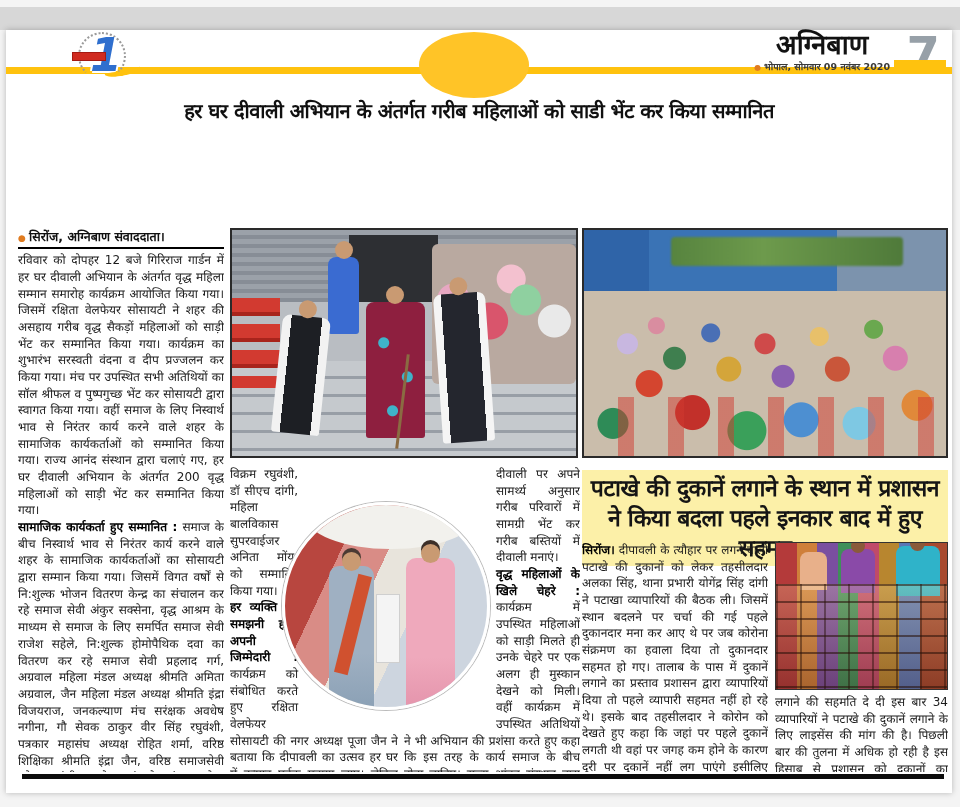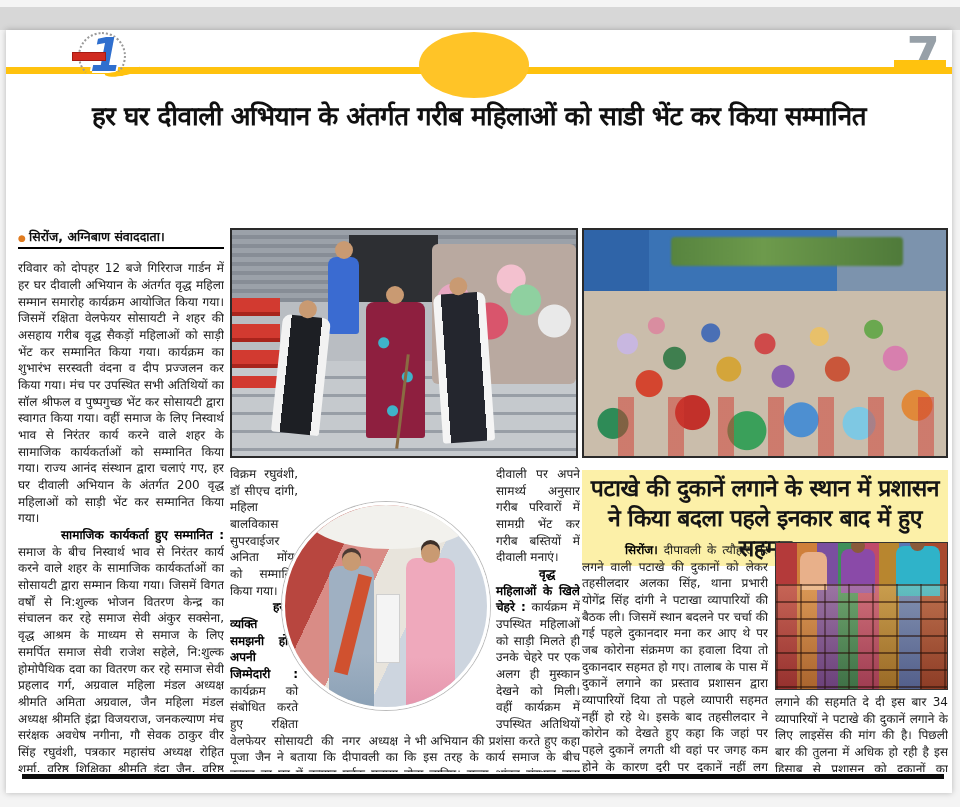--- a/index.html
+++ b/index.html
@@ -36,33 +36,33 @@
   }
   .masthead-box { position:absolute; right:62px; top:0; text-align:center; }
   .masthead { font-size:27px; font-weight:900; color:#121212; line-height:30px; }
   .dateline { font-size:9.5px; font-weight:700; color:#3a3a3a; }
   .dateline::before { content:"● "; color:#e07b20; font-size:8px; }
   .page-num { position:absolute; right:12px; top:-4px; font-size:48px; font-weight:800; color:#97a0a8; }
   .page-num-bar { position:absolute; right:6px; top:30px; width:52px; height:11px; background:#ffc20e; }
 
   
   .kicker { position:absolute; left:10px; right:10px; top:67px; text-align:center;
-    font-size:26px; font-weight:800; color:#101010; letter-spacing:-0.5px; white-space:nowrap; }
+    font-size:20px; font-weight:800; color:#101010; letter-spacing:-0.5px; white-space:nowrap; }
   .headline { position:absolute; left:0; right:0; top:104px; text-align:center;
     font-size:48px; font-weight:900; color:#141414; letter-spacing:-1px; white-space:nowrap; }
   .headline .accent { color:#e8000d; }
 
   
   .bodytext { font-size:12px; line-height:1.39; color:#1b1b1b; text-align:justify; }
-  .bodytext b { font-weight:800; color:#000;margin-left:43px; }
+  .bodytext b { font-weight:800; color:#000; }
   .col { position:absolute; overflow:hidden; }
   .col1 { left:12px; top:198px; width:206px; height:544px; }
   .col2 { left:224px; top:436px; width:168px; height:306px; }
   .col3 { left:398px; top:436px; width:176px; height:306px; }
-  .byline { font-weight:800; font-size:12.5px; color:#111; border-bottom:2px solid #000; padding-bottom:2px; margin-bottom:11px; }
+  .byline { font-weight:800; font-size:12.5px; color:#111; border-bottom:2px solid #000; padding-bottom:2px; margin-bottom:3px; }
   .byline::before { content:"● "; color:#e07b20; font-size:9px; }
   .cut-right { float:right; width:94px; height:220px; margin:36px 0 0 6px; }
   .cut-left  { float:left;  width:86px; height:228px; margin:32px 6px 0 0; }
 
   
   .photo { position:absolute; border:2px solid #2a2a2a; overflow:hidden; background:#b9bdc2; }
   .photo1 { left:224px; top:198px; width:348px; height:230px; }
   .photo2 { left:576px; top:198px; width:366px; height:230px; }
   .p1-shutter { position:absolute; left:0; top:0; width:100%; height:32%;
     background:repeating-linear-gradient(180deg,#9ba1a9 0 5px,#878d96 5px 9px); }
@@ -161,20 +161,24 @@
 
   <div class="hdr">
     <div class="hdr-yellowbar"></div>
     <div class="logo">
       <div class="logo-arc"></div>
       <div class="logo-one">1</div>
       <div class="logo-band"></div>
       <div class="logo-swoosh"></div>
     </div>
     <div class="section-sun"></div>
+    <div class="masthead-box">
+      <div class="masthead">अग्निबाण</div>
+      <div class="dateline">भोपाल, सोमवार 09 नवंबर 2020</div>
+    </div>
     <div class="page-num">7</div>
     <div class="page-num-bar"></div>
   </div>
 
   <div class="kicker">हर घर दीवाली अभियान के अंतर्गत गरीब महिलाओं को साडी भेंट कर किया सम्मानित</div>
 
   <div class="photo photo1">
     <div class="p1-shutter"></div>
     <div class="p1-door"></div>
     <div class="p1-steps"></div>

